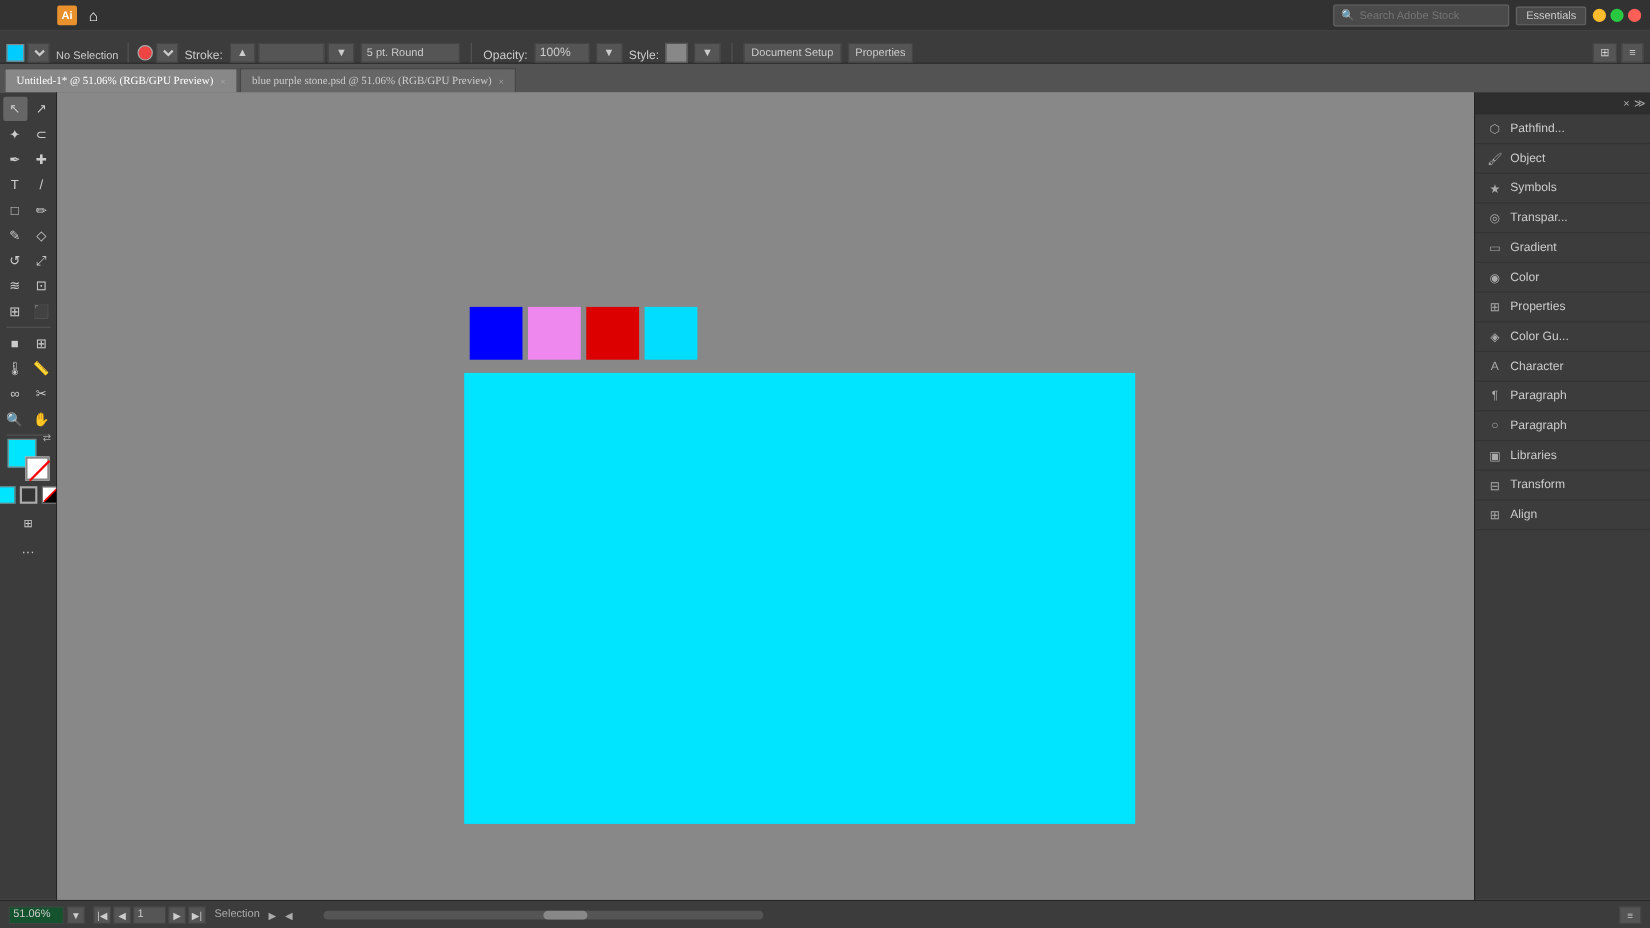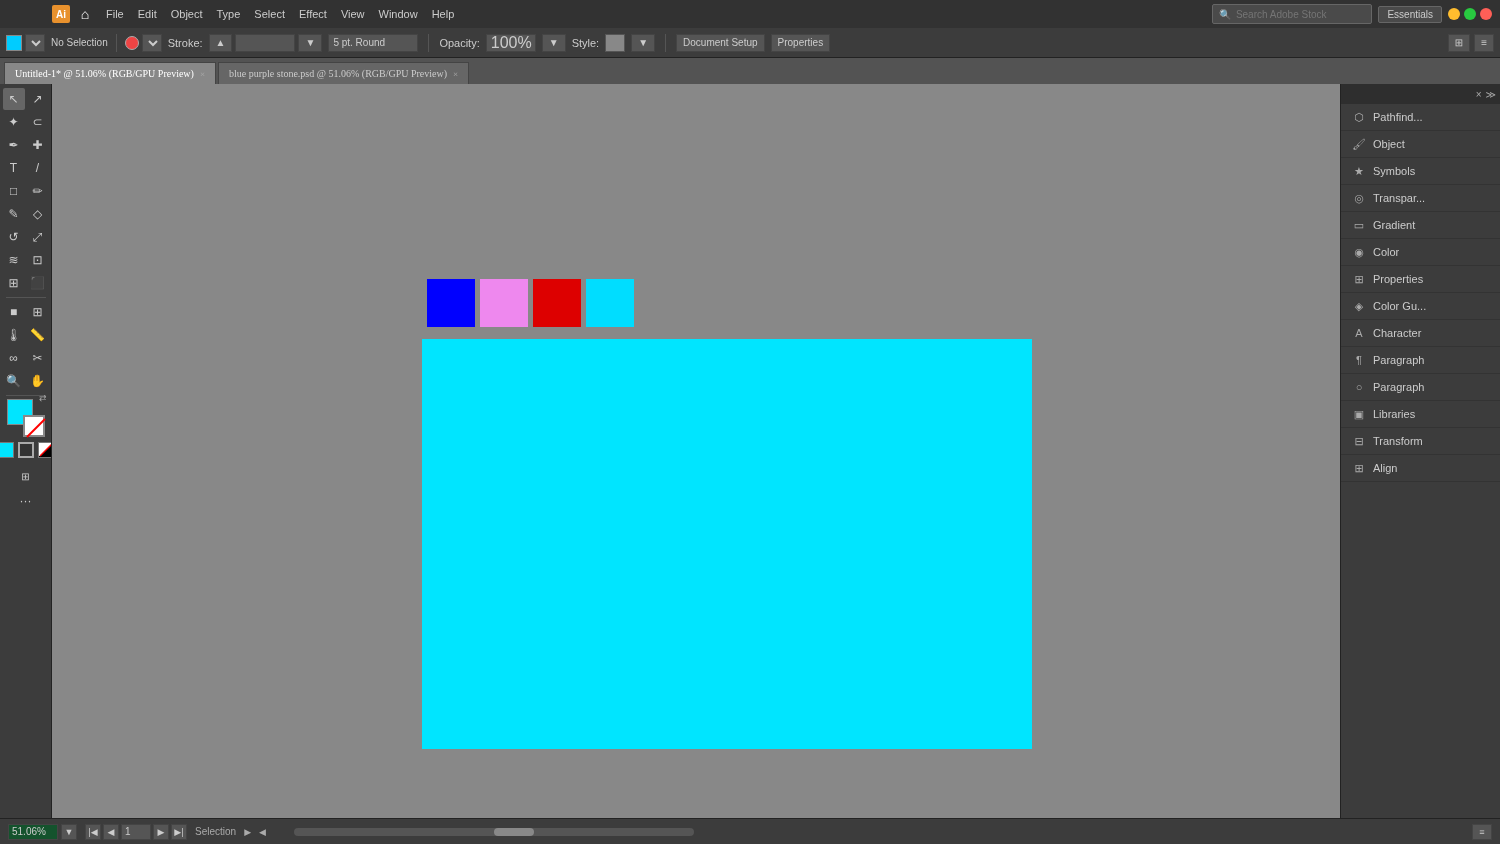--- a/index.html
+++ b/index.html
@@ -26,21 +26,21 @@
     .win-btn { width: 12px; height: 12px; border-radius: 50%; cursor: pointer; }
     .win-btn.close { background: #ff5f57; }
     .win-btn.min { background: #ffbd2e; }
     .win-btn.max { background: #28c940; }
 
     
     #options-bar {
       height: 30px;
       background: #3c3c3c;
       display: flex;
-      align-items: center;
+      align-items: flex-end;
       padding: 0 6px;
       gap: 6px;
       border-bottom: 1px solid #222;
     }
     .options-item { display: flex; align-items: center; gap: 3px; font-size: 10px; color: #ccc; }
     .options-input { background: #555; border: 1px solid #444; color: #ccc; font-size: 10px; width: 80px; height: 18px; padding: 0 4px; }
     .options-select { background: #555; border: 1px solid #444; color: #ccc; font-size: 10px; height: 18px; padding: 0 2px; }
     .color-swatch-cyan { width: 16px; height: 16px; background: #00ccff; border: 1px solid #888; }
     .options-btn { background: #555; border: 1px solid #444; color: #ccc; font-size: 10px; height: 18px; padding: 0 6px; cursor: pointer; }
     .style-swatch { width: 20px; height: 18px; background: #888; border: 1px solid #555; }
@@ -200,31 +200,20 @@
     .status-arrow { font-size: 9px; color: #aaa; cursor: pointer; }
     .scroll-indicator { width: 400px; height: 8px; background: #555; border-radius: 4px; position: relative; margin-left: 20px;}
     .scroll-thumb { width: 40px; height: 8px; background: #888; border-radius: 4px; position: absolute; left: 50%; }
   </style>
 </head>
 <body>
 
 <div id="title-bar">
   <div class="app-icon">Ai</div>
   <div class="ai-home">⌂</div>
-  <div id="menu-bar">
-    <span>File</span>
-    <span>Edit</span>
-    <span>Object</span>
-    <span>Type</span>
-    <span>Select</span>
-    <span>Effect</span>
-    <span>View</span>
-    <span>Window</span>
-    <span>Help</span>
-  </div>
   <div class="title-right">
     <div class="search-box">
       <span style="font-size:10px;color:#aaa;">🔍</span>
       <input type="text" placeholder="Search Adobe Stock" style="">
     </div>
     <button class="workspace-btn">Essentials</button>
     <div class="win-controls">
       <div class="win-btn min"></div>
       <div class="win-btn max"></div>
       <div class="win-btn close"></div>
@@ -247,21 +236,21 @@
   <div class="options-item">
     <button class="options-btn">▲</button>
     <input class="options-input" value="" style="width: 60px;">
     <button class="options-btn">▼</button>
   </div>
   <div style="background:#555;width:90px;height:18px;border:1px solid #444;display:flex;align-items:center;padding:0 4px;font-size:10px;color:#ccc;">
     <span>5 pt. Round</span>
   </div>
   <div class="tool-sep" style="width:1px;height:18px;background:#555;margin:0 4px;"></div>
   <span style="color:#ccc;">Opacity:</span>
-  <div style="background:#555;width:50px;height:18px;border:1px solid #444;display:flex;align-items:center;padding:0 4px;font-size:16px;color:#ccc;">
+  <div style="background:#555;width:50px;height:18px;border:1px solid #444;display:flex;align-items:center;padding:0 4px;font-size:11px;color:#ccc;">
     <span>100%</span>
   </div>
   <button class="options-btn">▼</button>
   <span style="color:#ccc;">Style:</span>
   <div class="style-swatch"></div>
   <button class="options-btn">▼</button>
   <div class="tool-sep" style="width:1px;height:18px;background:#555;margin:0 4px;"></div>
   <button class="options-btn">Document Setup</button>
   <button class="options-btn">Properties</button>
   <div style="margin-left:auto;display:flex;gap:4px;">

